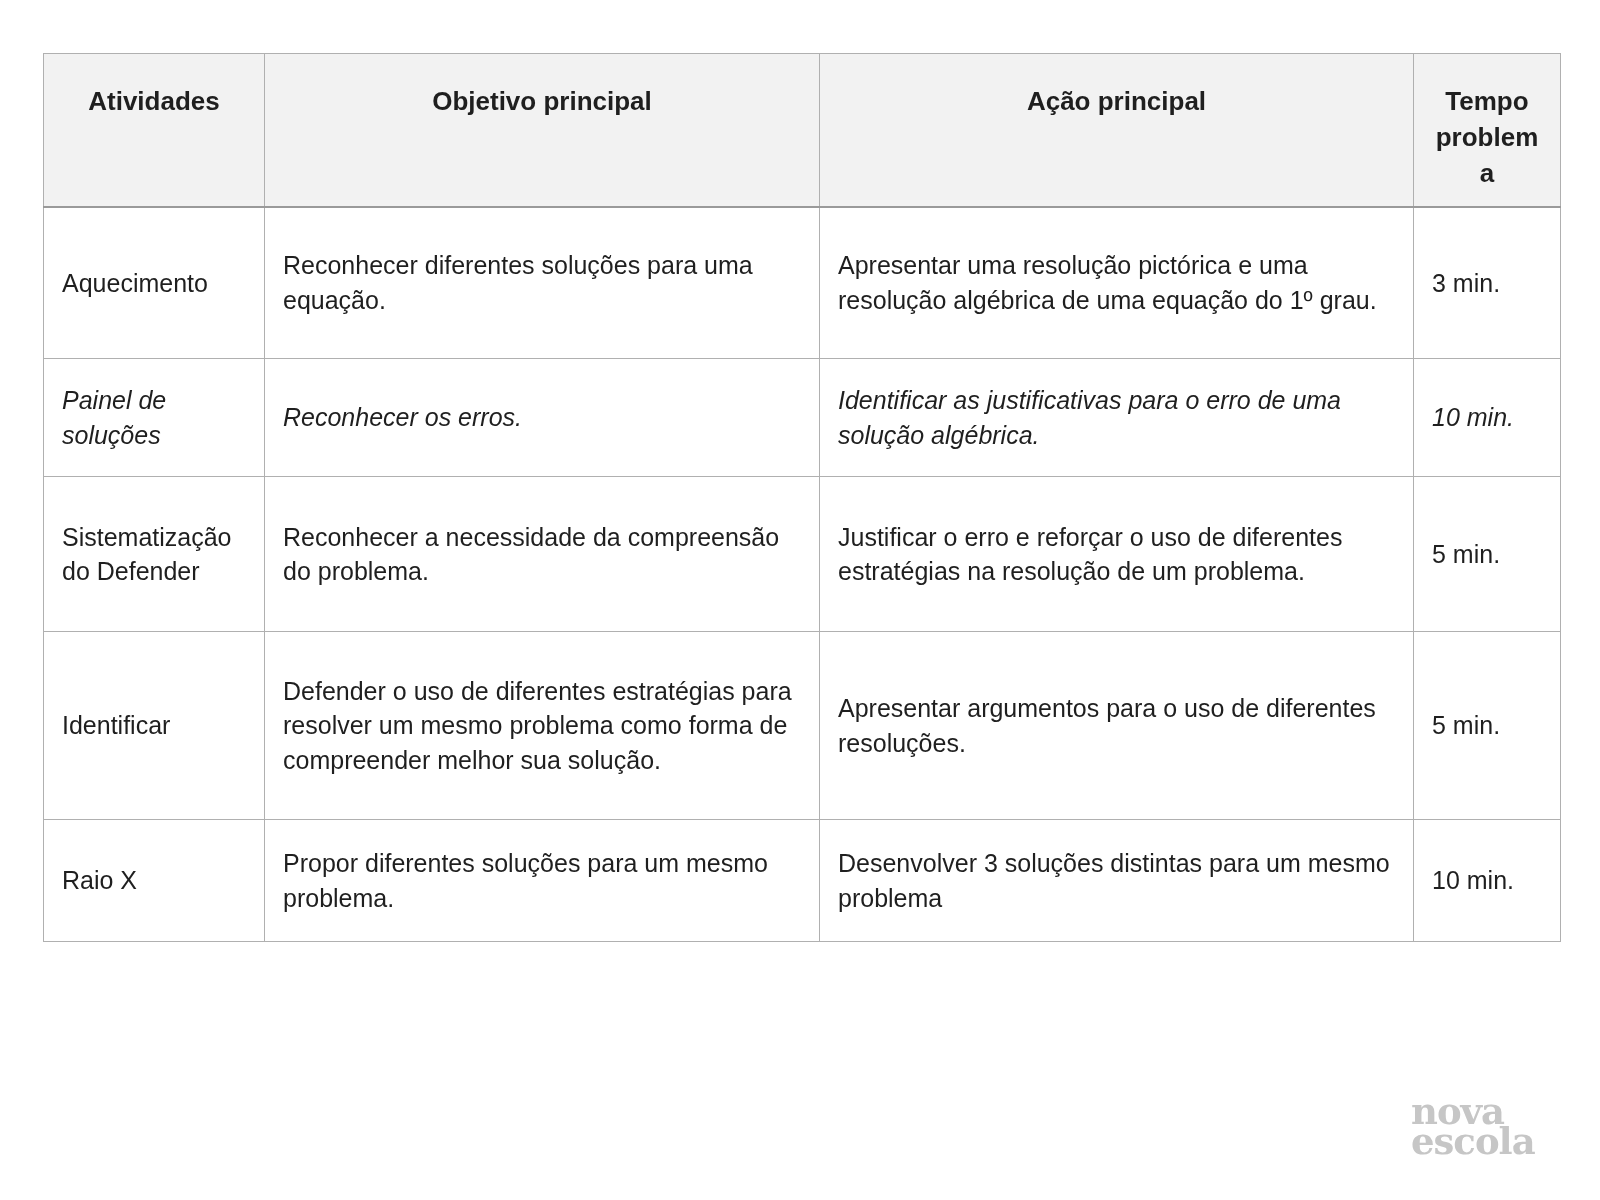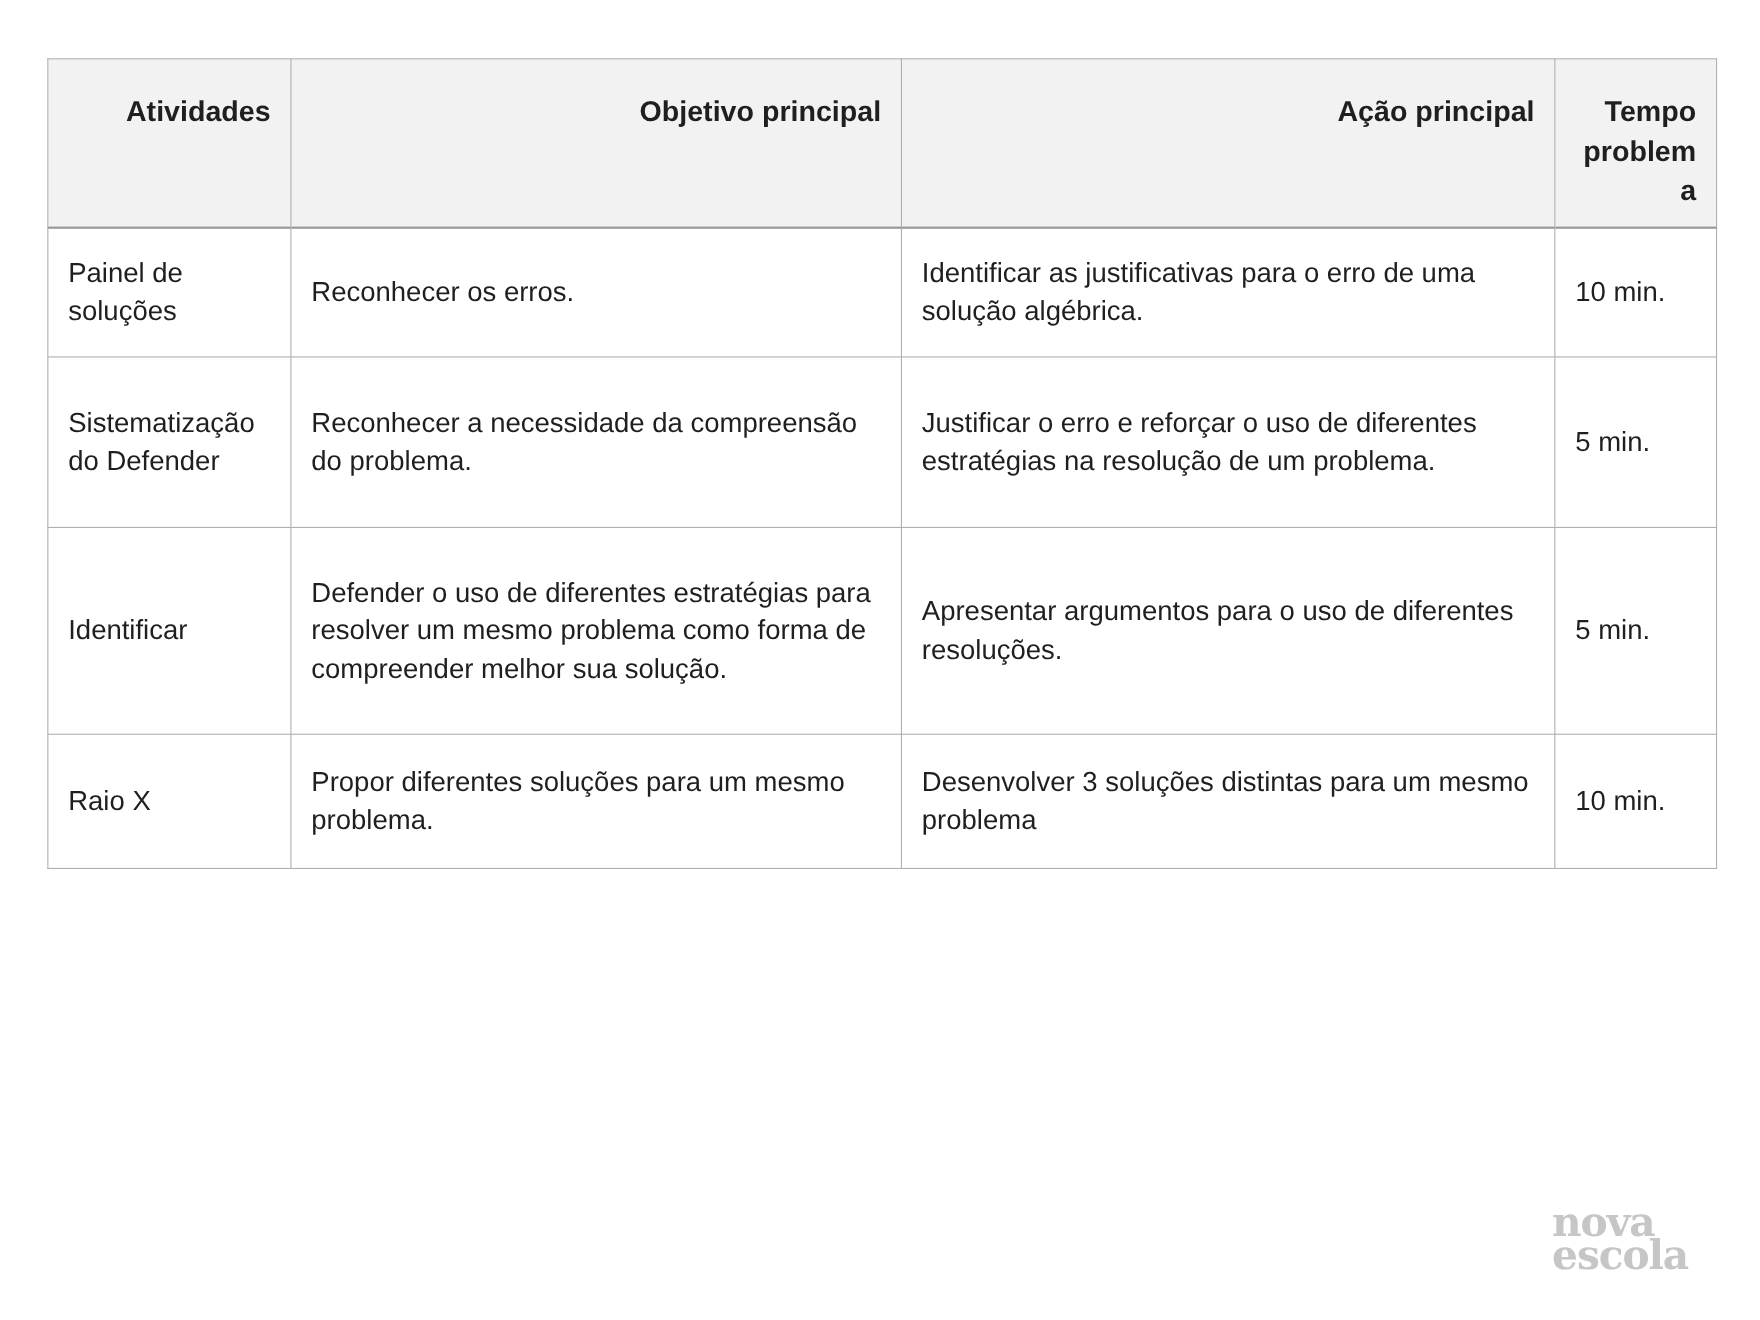--- a/index.html
+++ b/index.html
@@ -27,35 +27,35 @@
   table.lesson-table td {
     border: 1.5px solid #b0b0b0;
     font-size: 25px;
     line-height: 1.38;
     padding: 14px 18px;
     word-wrap: break-word;
   }
   table.lesson-table thead th {
     background: #f2f2f2;
     font-weight: bold;
-    text-align: right;
+    text-align: center;
     vertical-align: top;
     padding-top: 30px;
     border-bottom: 2.5px solid #9a9a9a;
     font-size: 26px;
   }
   table.lesson-table tbody td {
     vertical-align: middle;
     background: #ffffff;
     text-align: left;
   }
   tr.header-row { height: 119px; }
   tr.row-0 { height: 152px; }
   tr.row-1 { height: 120px; }
-  tr.row-2 { height: 118px; }
+  tr.row-2 { height: 118px; font-style: italic; }
   tr.row-3 { height: 155px; }
   tr.row-4 { height: 188px; }
   tr.row-5 { height: 122px; }
   .logo {
     position: absolute;
     left: 1411px;
     top: 1048px;
     font-family: "DejaVu Serif", "Liberation Serif", serif;
     font-weight: bold;
     font-size: 37px;
@@ -81,20 +81,26 @@
     </colgroup>
     <thead>
       <tr class="header-row">
         <th>Atividades</th>
         <th>Objetivo principal</th>
         <th>Ação principal</th>
         <th>Tempo problema</th>
       </tr>
     </thead>
     <tbody>
+      <tr class="row-0">
+        <td>Aquecimento</td>
+        <td>Reconhecer diferentes soluções para uma equação.</td>
+        <td>Apresentar uma resolução pictórica e uma resolução algébrica de uma equação do 1º grau.</td>
+        <td>3 min.</td>
+      </tr>
       <tr class="row-2">
         <td>Painel de soluções</td>
         <td>Reconhecer os erros.</td>
         <td>Identificar as justificativas para o erro de uma solução algébrica.</td>
         <td>10 min.</td>
       </tr>
       <tr class="row-3">
         <td>Sistematização do Defender</td>
         <td>Reconhecer a necessidade da compreensão do problema.</td>
         <td>Justificar o erro e reforçar o uso de diferentes estratégias na resolução de um problema.</td>

